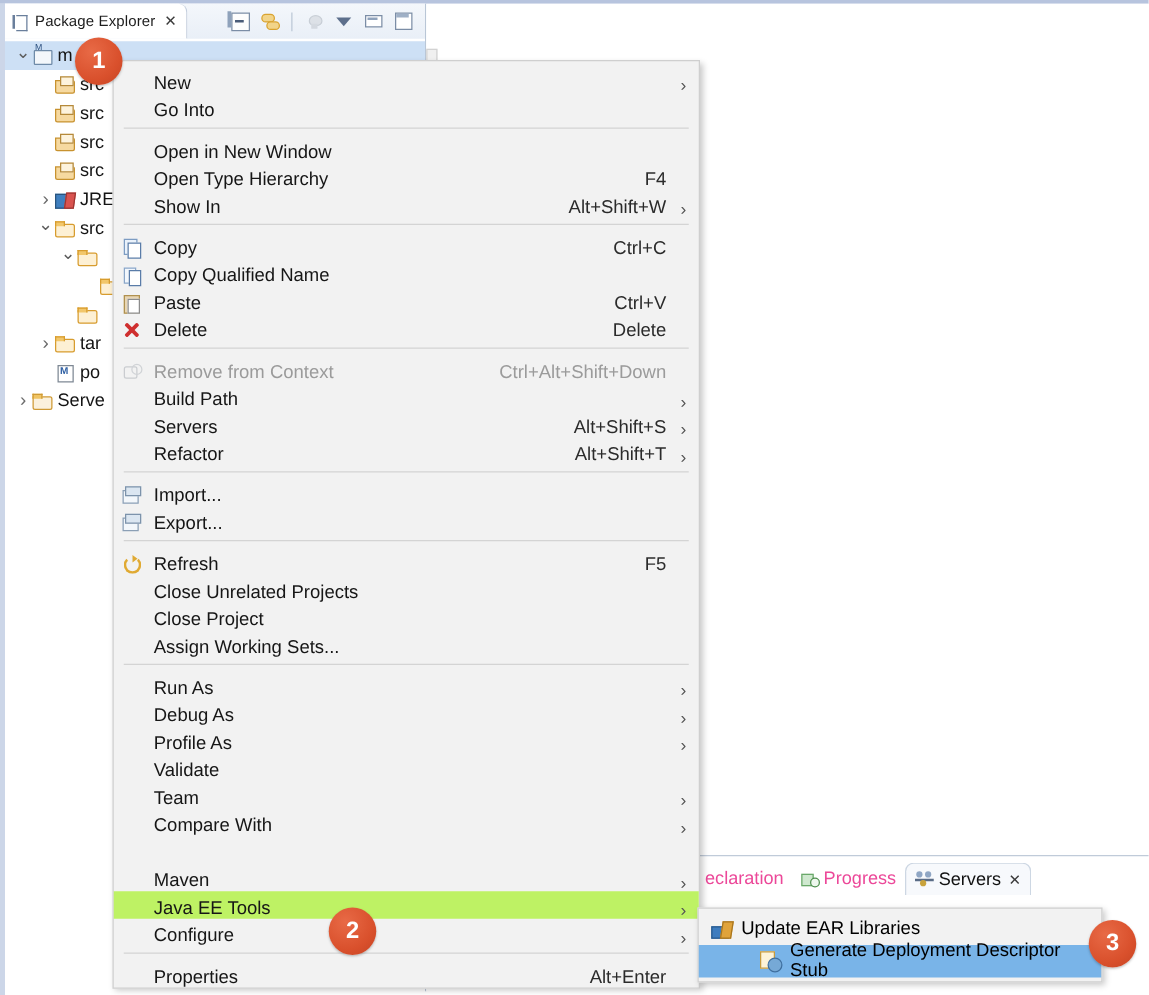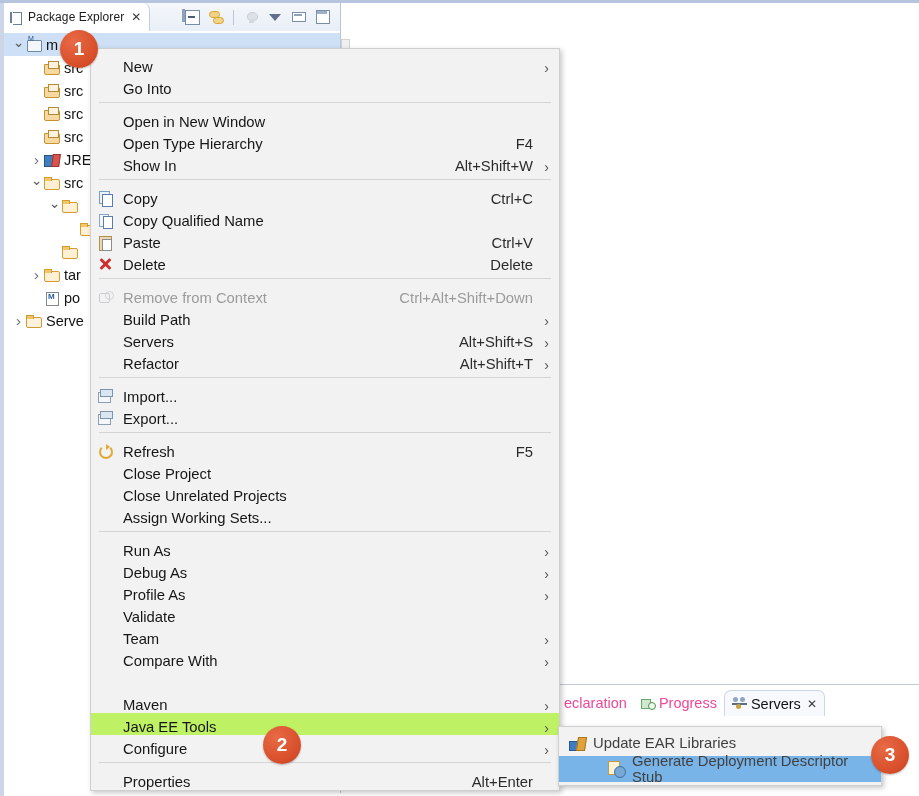--- a/index.html
+++ b/index.html
@@ -306,21 +306,21 @@
     border-left:4px solid #e0aa33;border-top:3px solid transparent;border-bottom:3px solid transparent;
   }
 
   
   .submenu {
     position: absolute; left: 558px; top: 726px;
     width: 324px;
     background: #f2f2f2;
     border: 1px solid #cfcfcf;
     box-shadow: 2px 2px 5px rgba(0,0,0,0.22);
-    font-size: 14.8px; color: #404040;
+    font-size: 14.8px; color: #000000;
     padding: 3px 0;
     box-sizing: border-box;
   }
   .smi { height: 26px; display: flex; align-items: center; }
   .smi.hl { background: #79b4e8; padding-left: 39px; }
   .smi-ico { width: 34px; flex: 0 0 34px; height: 18px; position: relative; }
   .ic-ear { position:absolute;left:10px;top:2px;width:16px;height:14px;}
   .ic-ear::before{content:"";position:absolute;left:0;top:5px;width:12px;height:8px;background:#3d7cbf;border:1px solid #285a8e;}
   .ic-ear::after{content:"";position:absolute;left:8px;top:1px;width:7px;height:12px;background:#e0a33a;border:1px solid #a8761f;transform:skewX(-9deg);}
   .ic-ddstub { position:absolute;left:10px;top:1px;width:16px;height:16px;}
@@ -584,27 +584,27 @@
       <div class="mi">
         <span class="mi-ico">
           <span class="ic-refresh"></span>
         </span>
         <span class="mi-label">Refresh</span>
         <span class="mi-key">F5</span>
         <span class="mi-arrow"></span>
       </div>
       <div class="mi">
         <span class="mi-ico"></span>
+        <span class="mi-label">Close Unrelated Projects</span>
+        <span class="mi-key"></span>
+        <span class="mi-arrow"></span>
+      </div>
+      <div class="mi">
+        <span class="mi-ico"></span>
         <span class="mi-label">Close Project</span>
-        <span class="mi-key"></span>
-        <span class="mi-arrow"></span>
-      </div>
-      <div class="mi">
-        <span class="mi-ico"></span>
-        <span class="mi-label">Close Unrelated Projects</span>
         <span class="mi-key"></span>
         <span class="mi-arrow"></span>
       </div>
       <div class="mi">
         <span class="mi-ico"></span>
         <span class="mi-label">Assign Working Sets...</span>
         <span class="mi-key"></span>
         <span class="mi-arrow"></span>
       </div>
       <div class="m-sep"></div>

